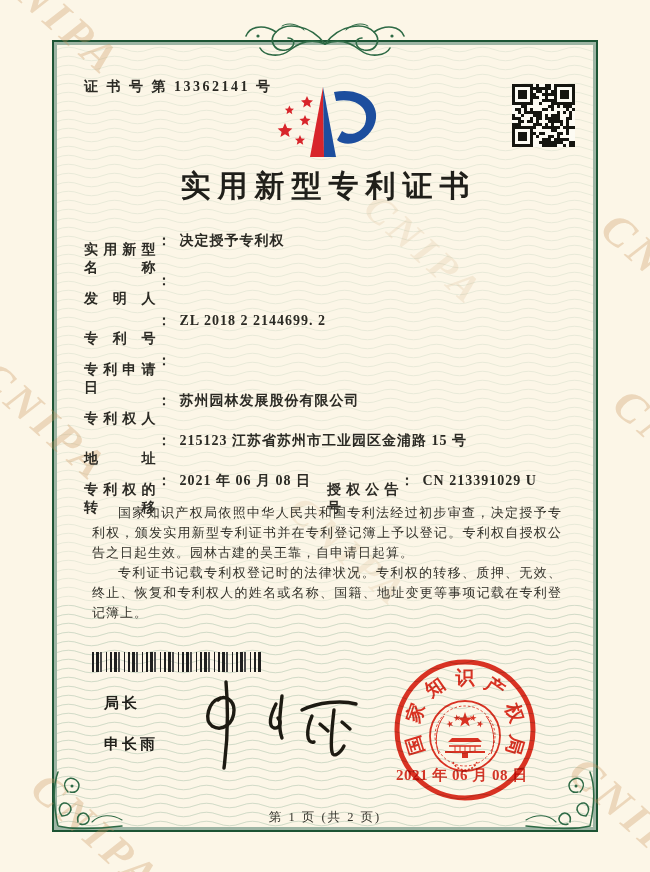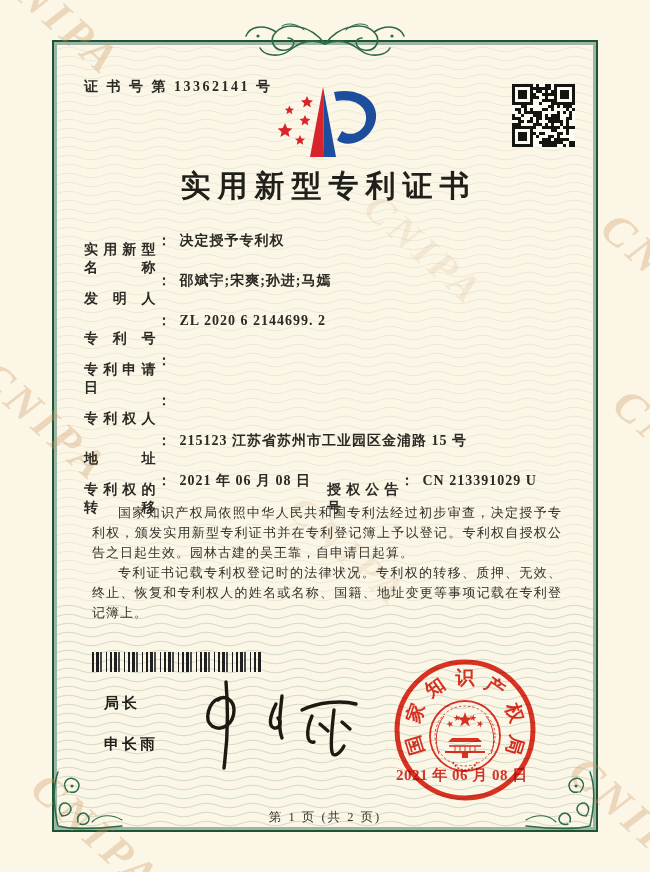--- a/index.html
+++ b/index.html
@@ -399,34 +399,34 @@
 
   <div class="fields">
     <div class="frow">
       <span class="flabel">实用新型名称</span>
         <span class="fcolon">：</span>
       <span class="fval">决定授予专利权</span>
     </div>
     <div class="frow">
       <span class="flabel">发明人</span>
         <span class="fcolon">：</span>
-      <span class="fval">邵斌宇;宋爽;孙进;马嫣</span>
     </div>
     <div class="frow">
       <span class="flabel">专利号</span>
         <span class="fcolon">：</span>
-      <span class="fval">ZL 2020 6 2144699. 2</span>
+      <span class="fval">ZL 2018 2 2144699. 2</span>
     </div>
     <div class="frow">
       <span class="flabel">专利申请日</span>
         <span class="fcolon">：</span>
     </div>
     <div class="frow">
       <span class="flabel">专利权人</span>
         <span class="fcolon">：</span>
+      <span class="fval">苏州园林发展股份有限公司</span>
     </div>
     <div class="frow">
       <span class="flabel">地址</span>
         <span class="fcolon">：</span>
       <span class="fval">215123 江苏省苏州市工业园区金浦路 15 号</span>
     </div>
     <div class="frow">
       <span class="flabel">专利权的转移</span>
         <span class="fcolon">：</span>
       <span class="fval">2021 年 06 月 08 日</span>

